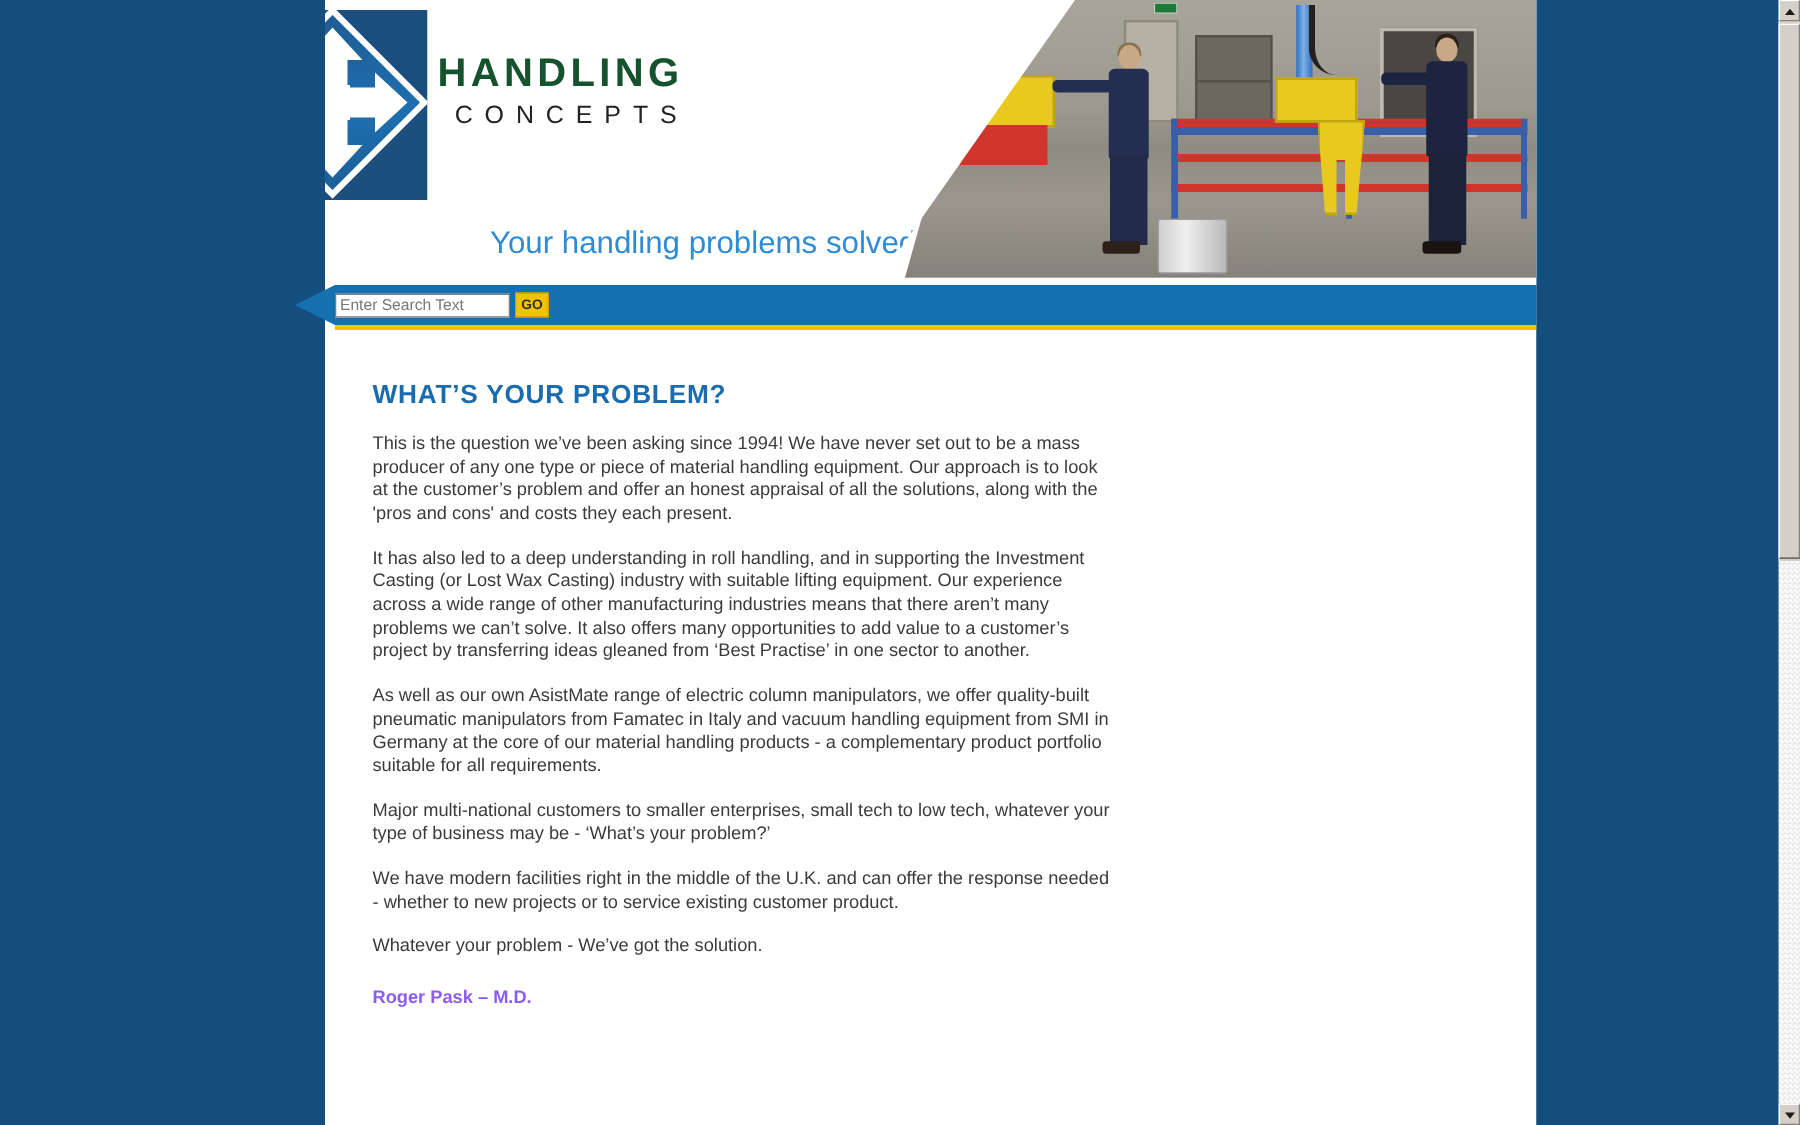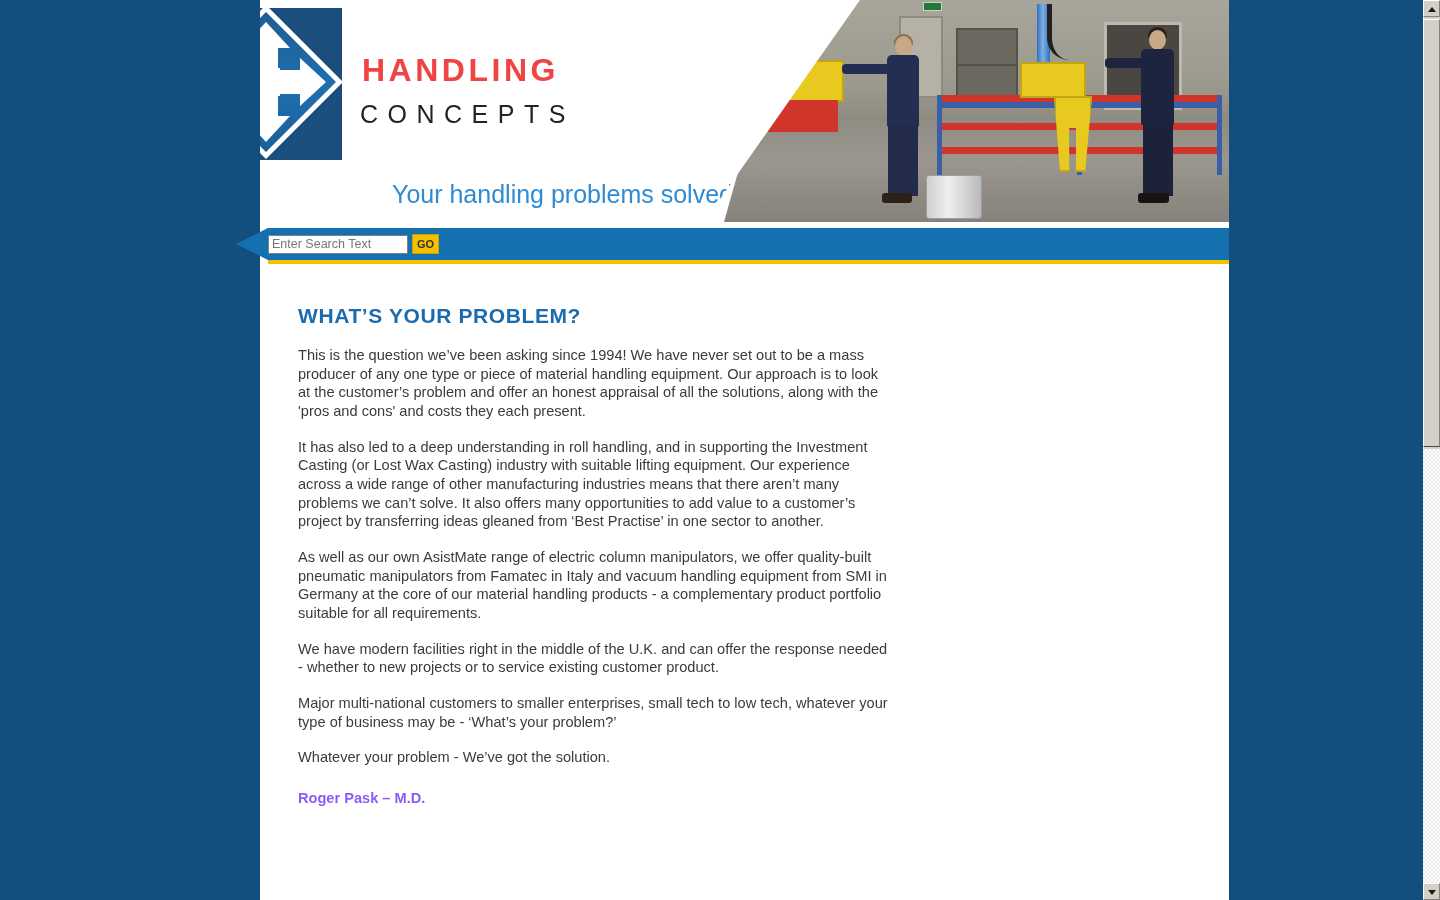--- a/index.html
+++ b/index.html
@@ -169,28 +169,28 @@
   .logo-diamond svg { display:block; }
 
   .brandblock {
     position: absolute; left: 86px; top: 38px;
   }
   .brand-handling {
     font-family: "Liberation Sans", sans-serif;
     font-weight: 700;
     font-size: 32px;
     letter-spacing: 3.5px;
-    color: #ef4444;
+    color: #14532d;
     line-height: 1;
-    margin: 16px;
+    margin: 4px;
   }
   .brand-concepts {
     font-family: "Liberation Sans", sans-serif;
     font-weight: 400;
-    font-size: 25px;
+    font-size: 20px;
     letter-spacing: 9.5px;
     color: #232323;
     line-height: 1;
     margin: 8px 0 0 2px;
     text-align: right;
   }
   .brand-capabilities {
     position: absolute; left: 88px; top: 108px;
     font-family: "Liberation Sans", sans-serif;
     font-weight: 400;
@@ -458,22 +458,22 @@
       </div>
       <div class="nav-underline"></div>
     </div>
 
     <div class="content">
       <h1 class="page-title">WHAT’S YOUR PROBLEM?</h1>
 
       <p>This is the question we’ve been asking since 1994! We have never set out to be a mass producer of any one type or piece of material handling equipment. Our approach is to look at the customer’s problem and offer an honest appraisal of all the solutions, along with the 'pros and cons' and costs they each present.</p>
       <p>It has also led to a deep understanding in roll handling, and in supporting the Investment Casting (or Lost Wax Casting) industry with suitable lifting equipment. Our experience across a wide range of other manufacturing industries means that there aren’t many problems we can’t solve. It also offers many opportunities to add value to a customer’s project by transferring ideas gleaned from ‘Best Practise’ in one sector to another.</p>
       <p>As well as our own AsistMate range of electric column manipulators, we offer quality-built pneumatic manipulators from Famatec in Italy and vacuum handling equipment from SMI in Germany at the core of our material handling products - a complementary product portfolio suitable for all requirements.</p>
+      <p>Major multi-national customers to smaller enterprises, small tech to low tech, whatever your type of business may be - ‘What’s your problem?’</p>
       <p>We have modern facilities right in the middle of the U.K. and can offer the response needed - whether to new projects or to service existing customer product.</p>
-      <p>Major multi-national customers to smaller enterprises, small tech to low tech, whatever your type of business may be - ‘What’s your problem?’</p>
       <p>Whatever your problem - We’ve got the solution.</p>
 
       <p class="signature">Roger Pask – M.D.</p>
 
     </div>
 
   </div>
 
   <div class="scrollbar">
     <div class="sb-track-top"></div>

